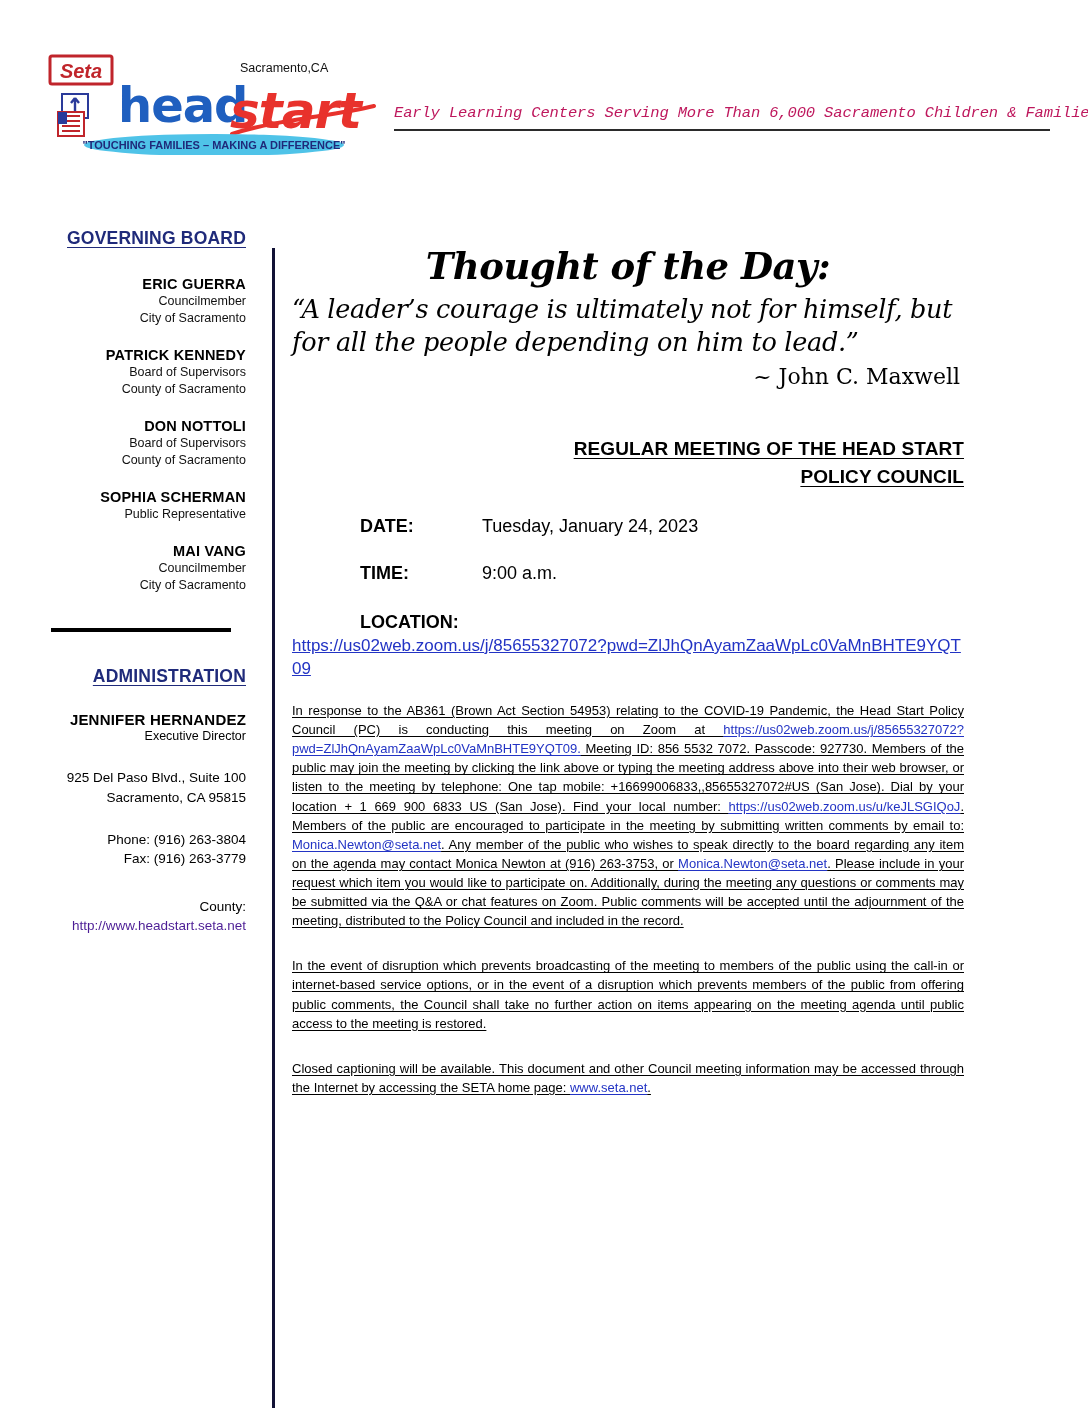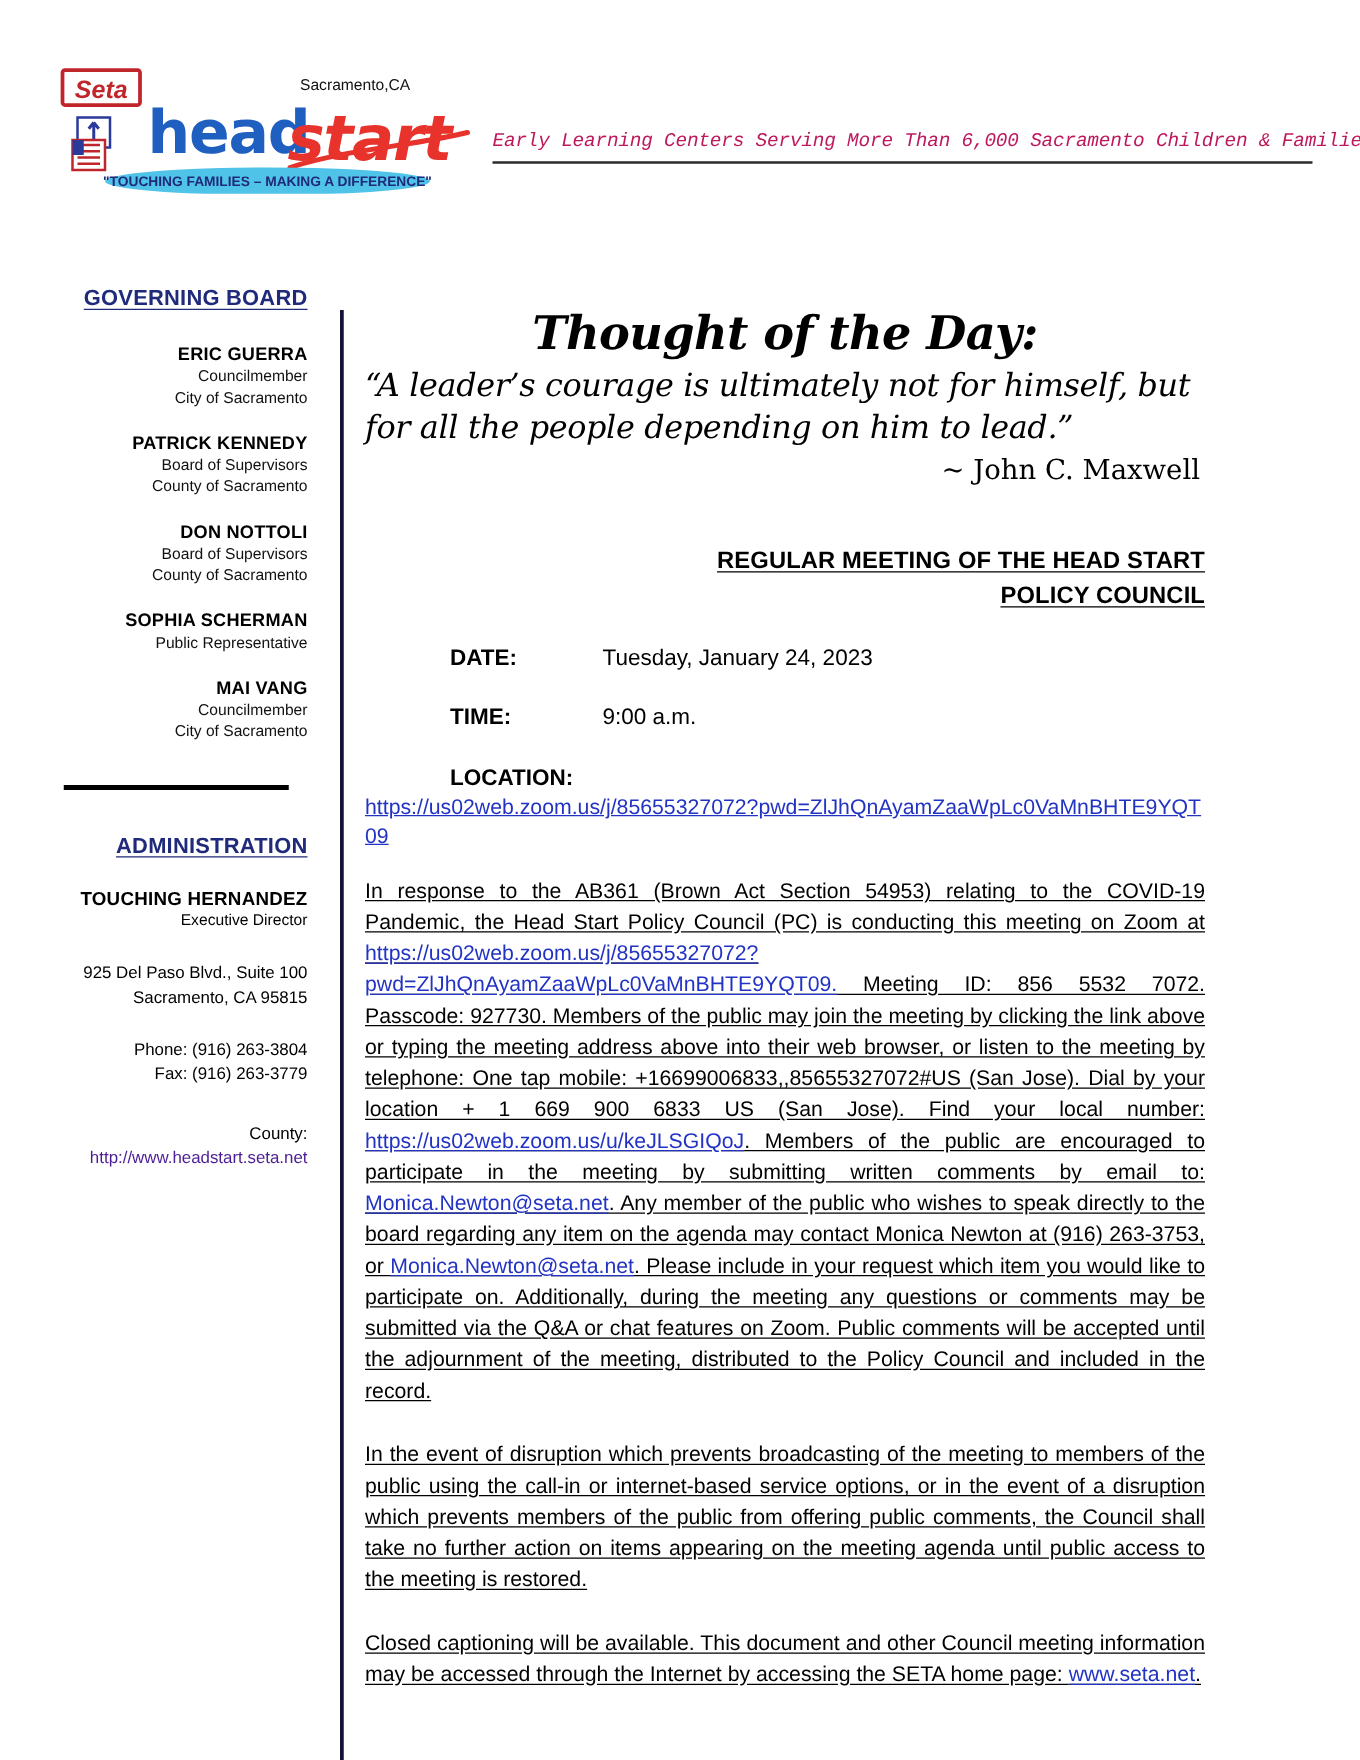--- a/index.html
+++ b/index.html
@@ -210,21 +210,21 @@
     font-size: 17px;
     color: #2233c4;
     text-decoration: underline;
     line-height: 1.35;
     word-break: break-all;
     display: block;
   }
 
   .body-para {
     margin-top: 20px;
-    font-size: 17px;
+    font-size: 13px;
     line-height: 1.47;
     text-align: justify;
     text-decoration: underline;
     text-underline-offset: 2px;
     text-decoration-color: #000;
   }
   .body-para.p2 { margin-top: 26px; }
   .body-para.p3 { margin-top: 26px; }
   .body-para a,
   .body-para .lnk {
@@ -309,21 +309,21 @@
         <div class="person-role">City of Sacramento</div>
       </div>
 
     </div>
 
     <div class="side-rule"></div>
 
     <div class="admin-block">
       <div class="side-heading">ADMINISTRATION</div>
 
-      <div class="admin-name">TOUCHING HERNANDEZ</div>
+      <div class="admin-name">JENNIFER HERNANDEZ</div>
       <div class="admin-title">Executive Director</div>
 
       <div class="admin-addr">
         <div>925 Del Paso Blvd., Suite 100</div>
         <div>Sacramento, CA 95815</div>
       </div>
 
       <div class="admin-phone">
         <div>Phone: (916) 263-3804</div>
         <div>Fax: (916) 263-3779</div>

